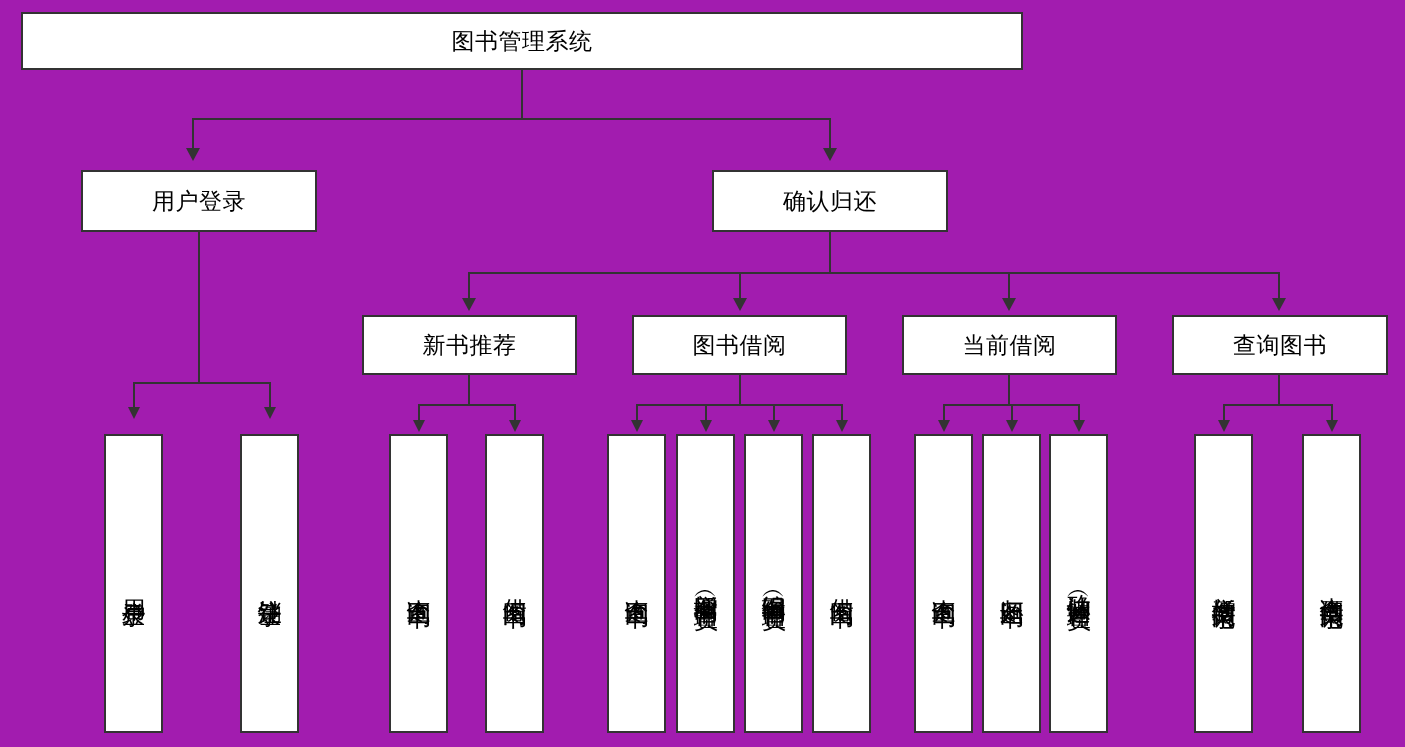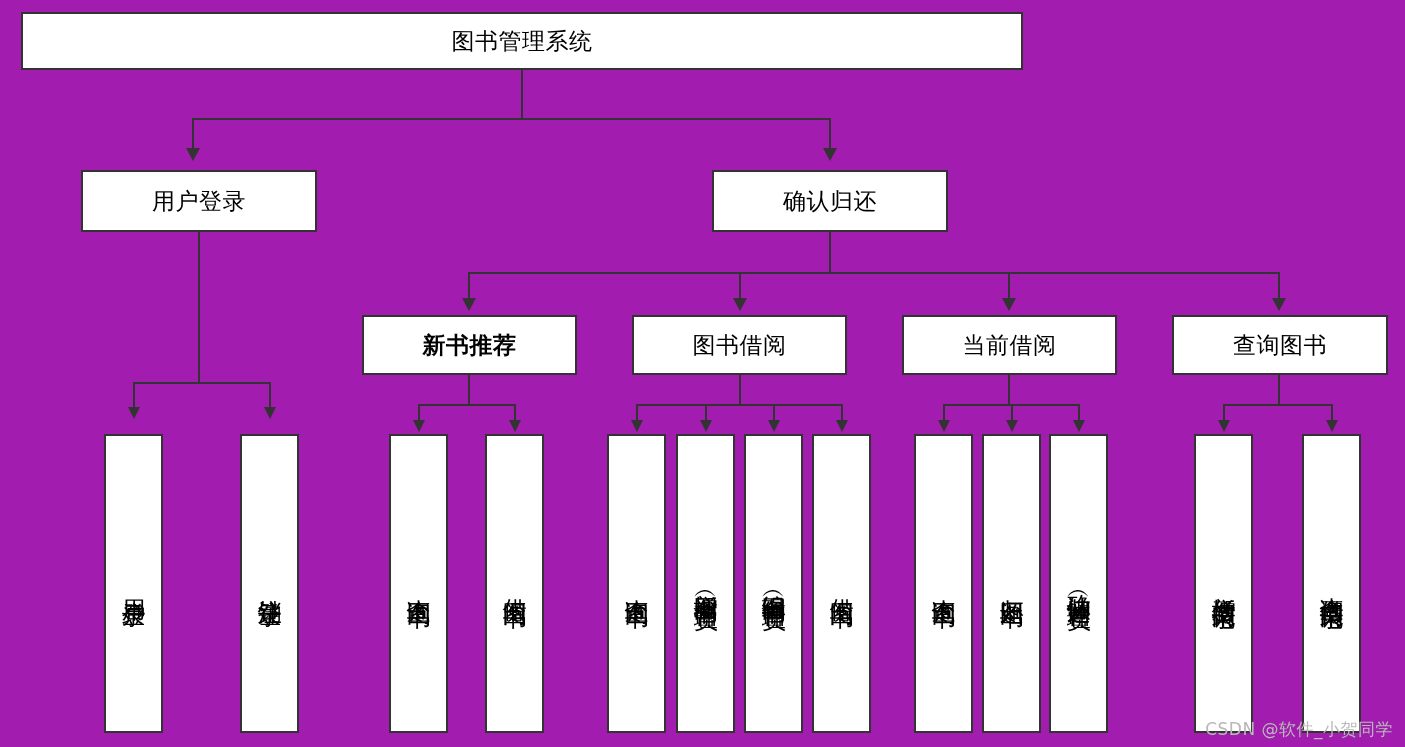--- a/index.html
+++ b/index.html
@@ -125,21 +125,21 @@
   <div class="hline" style="left:468px; top:272px; width:812px;"></div>
   <div class="vline" style="left:468px; top:272px; height:28px;"></div>
   <div class="arrow" style="left:462px; top:298px;"></div>
   <div class="vline" style="left:739px; top:272px; height:28px;"></div>
   <div class="arrow" style="left:733px; top:298px;"></div>
   <div class="vline" style="left:1008px; top:272px; height:28px;"></div>
   <div class="arrow" style="left:1002px; top:298px;"></div>
   <div class="vline" style="left:1278px; top:272px; height:28px;"></div>
   <div class="arrow" style="left:1272px; top:298px;"></div>
 
-  <div class="node horiz" style="left:362px; top:315px; width:215px; height:60px;font-weight:bold;">
+  <div class="node horiz" style="left:362px; top:315px; width:215px; height:60px;">
     <span class="label">新书推荐</span>
   </div>
   <div class="node horiz" style="left:902px; top:315px; width:215px; height:60px;">
     <span class="label">当前借阅</span>
   </div>
   <div class="node horiz" style="left:632px; top:315px; width:215px; height:60px;">
     <span class="label">图书借阅</span>
   </div>
   <div class="node horiz" style="left:1172px; top:315px; width:216px; height:60px;">
     <span class="label">查询图书</span>
@@ -216,15 +216,14 @@
     <span class="label">确认归还（管理员）</span>
   </div>
 
   <div class="node vert" style="left:1194px; top:434px; width:59px; height:299px;">
     <span class="label">新增借阅记录</span>
   </div>
   <div class="node vert" style="left:1302px; top:434px; width:59px; height:299px;">
     <span class="label">查询借阅记录</span>
   </div>
 
-  <div class="watermark">CSDN @软件_小贺同学</div>
 
 </div>
 
 </body></html>

